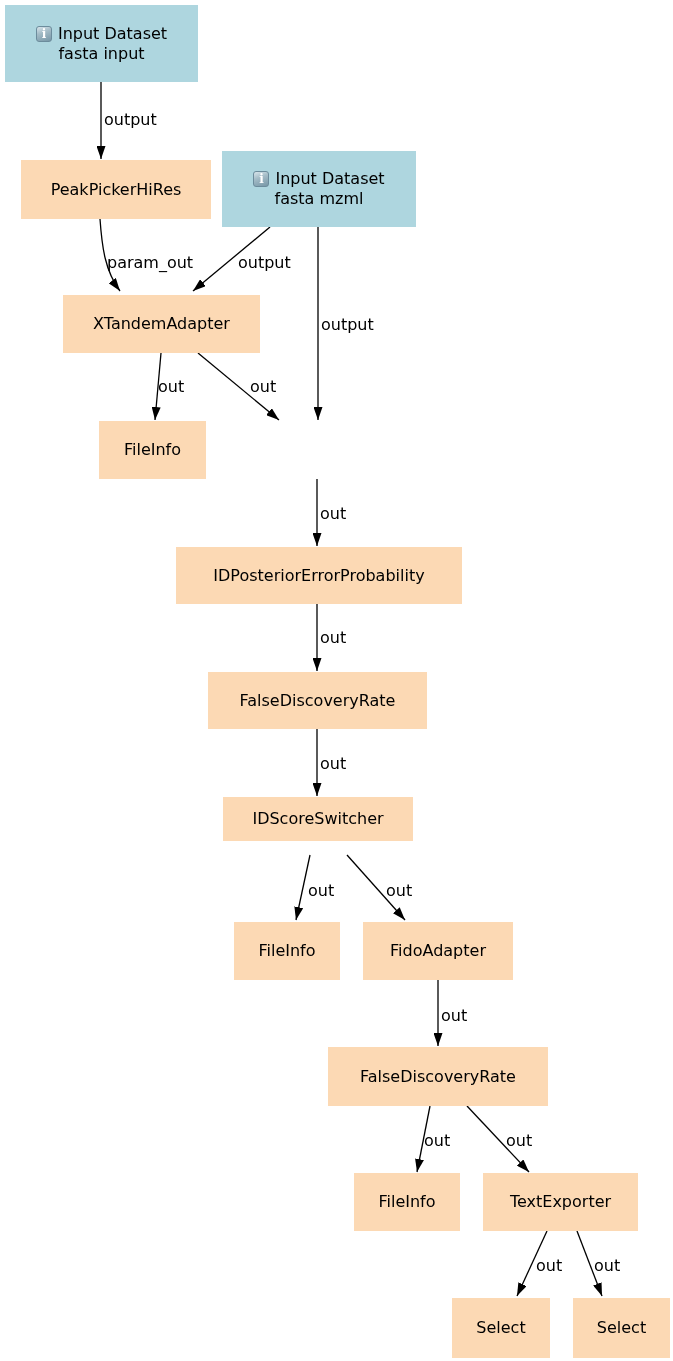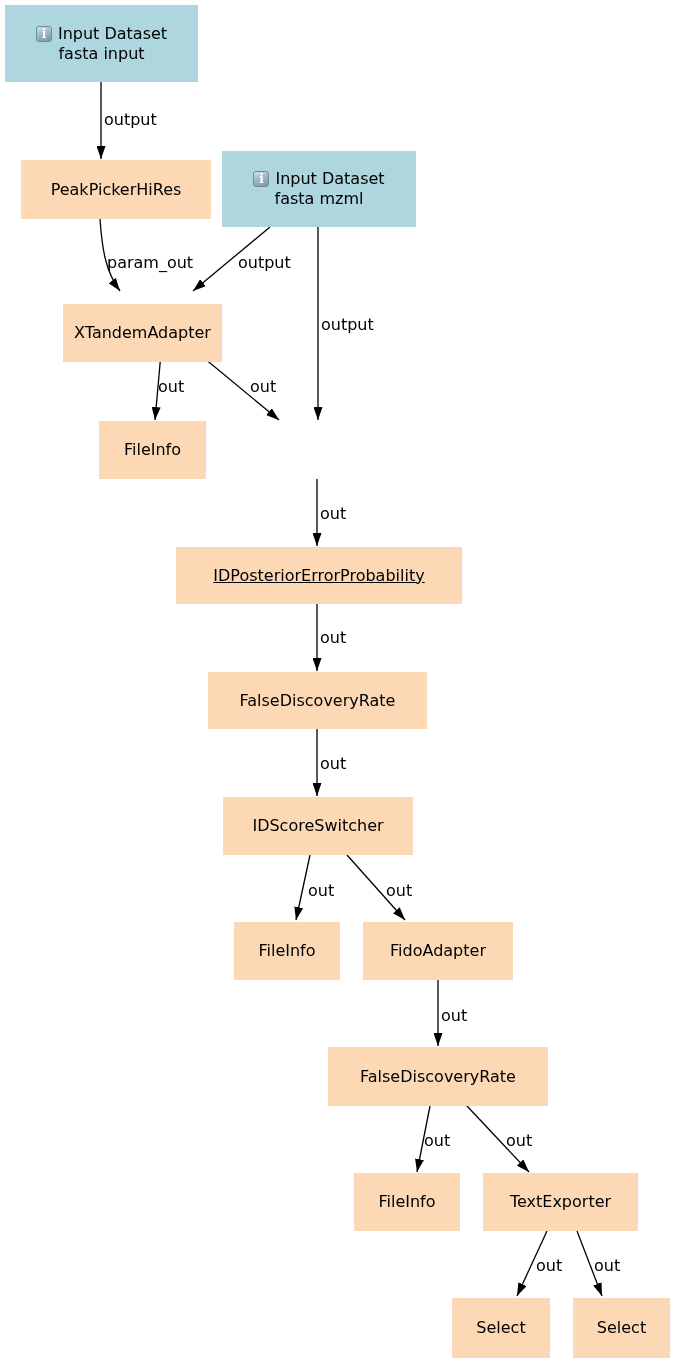--- a/index.html
+++ b/index.html
@@ -124,38 +124,38 @@
   <div class="node input" style="left:222px; top:151px; width:194px; height:76px;">
     <div class="line1">
       <span class="info-icon">
           <span>i</span>
         </span>
       <span>Input Dataset</span>
     </div>
     <div>fasta mzml</div>
   </div>
 
-  <div class="node tool" style="left:63px; top:304px; width:159px; height:58px;">
+  <div class="node tool" style="left:63px; top:295px; width:197px; height:58px;">
     <span>XTandemAdapter</span>
   </div>
 
   <div class="node tool" style="left:99px; top:421px; width:107px; height:58px;">
     <span>FileInfo</span>
   </div>
 
 
-  <div class="node tool" style="left:176px; top:547px; width:286px; height:57px;text-decoration:underline;">
+  <div class="node tool" style="left:176px; top:547px; width:286px; height:57px;">
     <span>IDPosteriorErrorProbability</span>
   </div>
 
   <div class="node tool" style="left:208px; top:672px; width:219px; height:57px;">
     <span>FalseDiscoveryRate</span>
   </div>
 
-  <div class="node tool" style="left:223px; top:797px; width:190px; height:58px;">
+  <div class="node tool" style="left:223px; top:797px; width:190px; height:44px;">
     <span>IDScoreSwitcher</span>
   </div>
 
   <div class="node tool" style="left:234px; top:922px; width:106px; height:58px;">
     <span>FileInfo</span>
   </div>
 
   <div class="node tool" style="left:363px; top:922px; width:150px; height:58px;">
     <span>FidoAdapter</span>
   </div>

